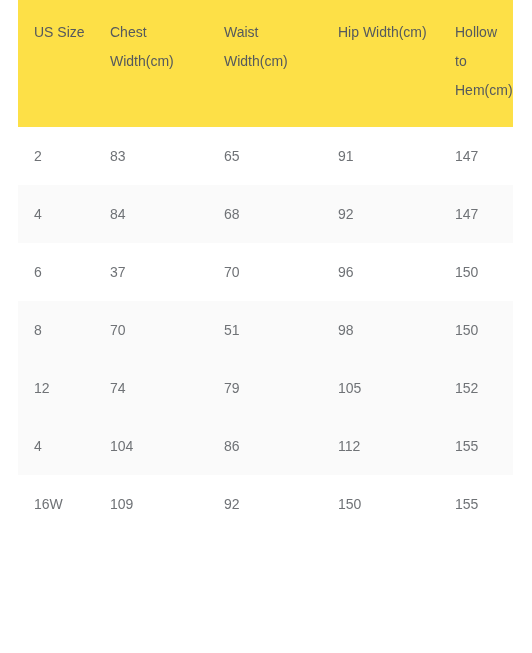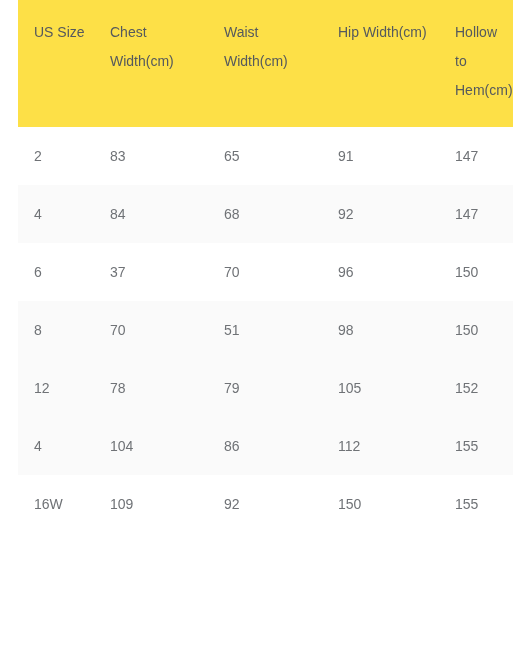--- a/index.html
+++ b/index.html
@@ -117,21 +117,21 @@
       </tr>
       <tr class="stripe">
         <td>8</td>
         <td>70</td>
         <td>51</td>
         <td>98</td>
         <td>150</td>
       </tr>
       <tr class="stripe">
         <td>12</td>
-        <td>78</td>
+        <td>74</td>
         <td>79</td>
         <td>105</td>
         <td>152</td>
       </tr>
       <tr class="stripe">
         <td>4</td>
         <td>104</td>
         <td>86</td>
         <td>112</td>
         <td>155</td>

